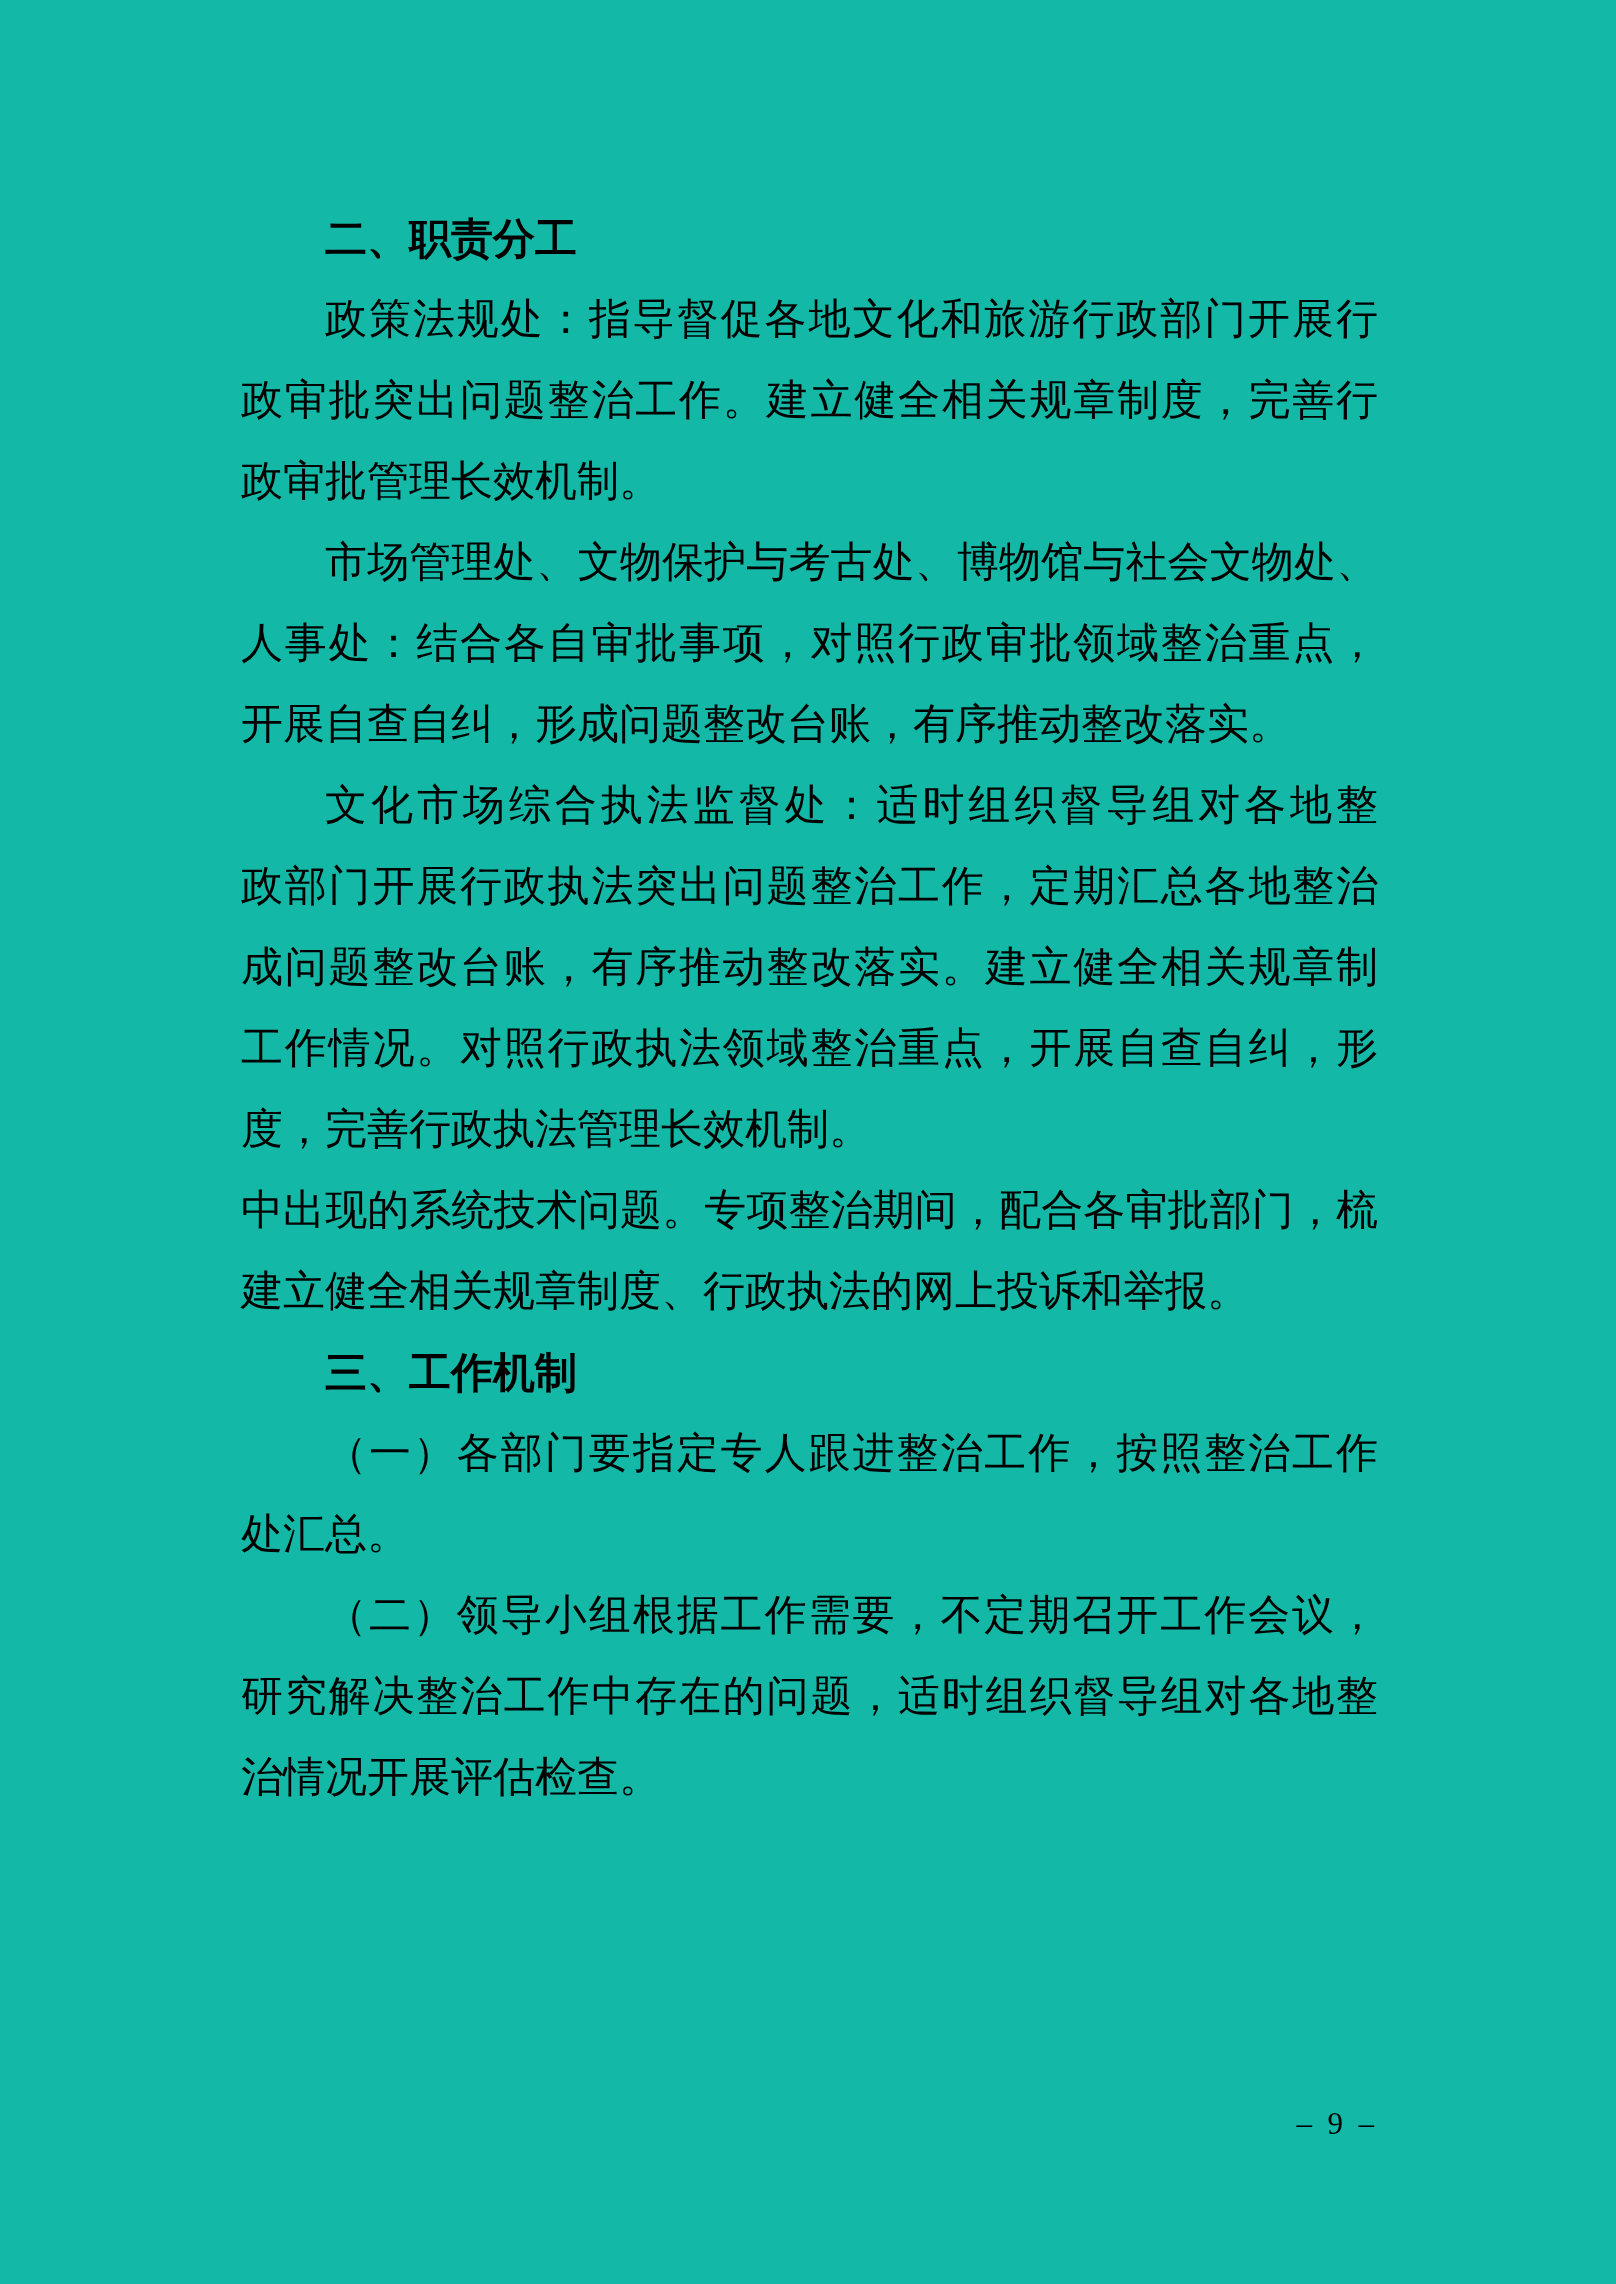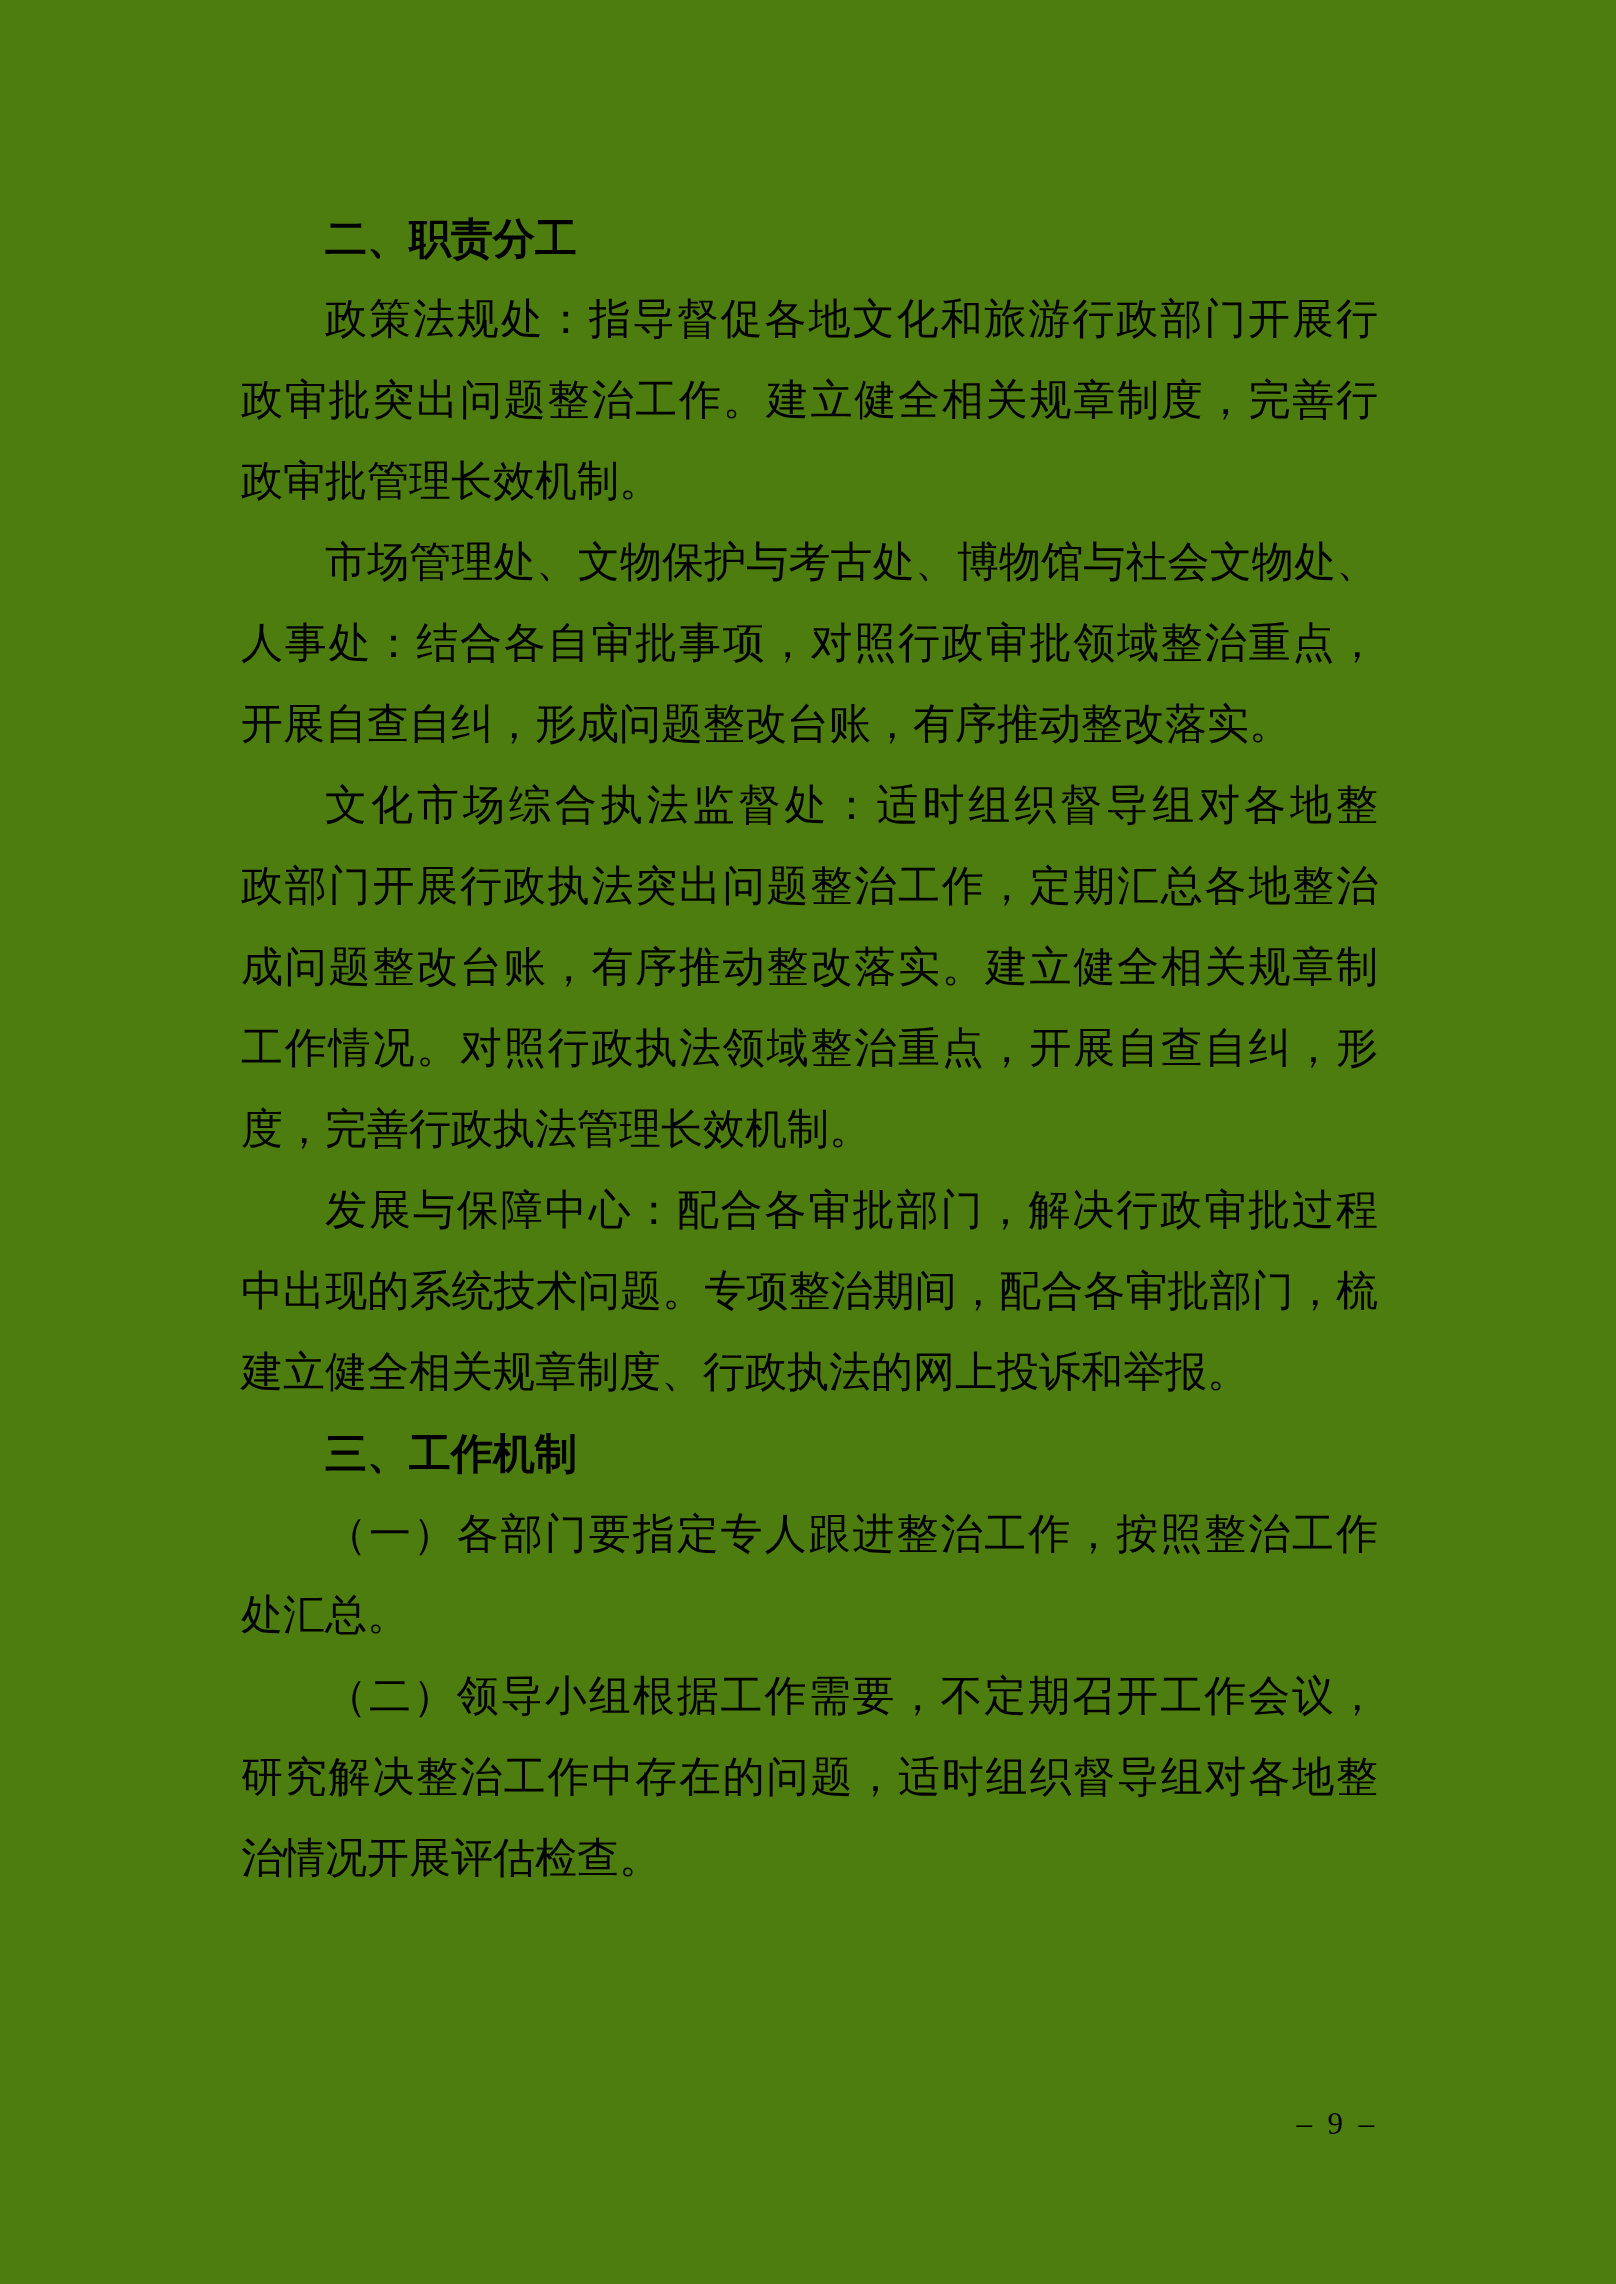--- a/index.html
+++ b/index.html
@@ -4,21 +4,21 @@
 <style>
   html, body {
     margin: 0;
     padding: 0;
     background: #ffffff;
   }
   .page {
     position: relative;
     width: 1616px;
     height: 2284px;
-    background: #4d7c0f;
+    background: #14b8a6;
     overflow: hidden;
     color: #000000;
   }
   .content {
     position: absolute;
     left: 241px;
     top: 198px;
     width: 1137px;
   }
   .line {
@@ -65,21 +65,20 @@
     <div class="line j ind">市场管理处、文物保护与考古处、博物馆与社会文物处、</div>
     <div class="line j">人事处：结合各自审批事项，对照行政审批领域整治重点，</div>
     <div class="line">开展自查自纠，形成问题整改台账，有序推动整改落实。</div>
 
     <div class="line j ind">文化市场综合执法监督处：适时组织督导组对各地整</div>
     <div class="line j">政部门开展行政执法突出问题整治工作，定期汇总各地整治</div>
     <div class="line j">成问题整改台账，有序推动整改落实。建立健全相关规章制</div>
     <div class="line j">工作情况。对照行政执法领域整治重点，开展自查自纠，形</div>
     <div class="line">度，完善行政执法管理长效机制。</div>
 
-    <div class="line j ind">发展与保障中心：配合各审批部门，解决行政审批过程</div>
     <div class="line j">中出现的系统技术问题。专项整治期间，配合各审批部门，梳</div>
     <div class="line">建立健全相关规章制度、行政执法的网上投诉和举报。</div>
 
     <h2 class="line head ind">三、工作机制</h2>
 
     <div class="line j ind">（一）各部门要指定专人跟进整治工作，按照整治工作</div>
     <div class="line">处汇总。</div>
 
     <div class="line j ind">（二）领导小组根据工作需要，不定期召开工作会议，</div>
     <div class="line j">研究解决整治工作中存在的问题，适时组织督导组对各地整</div>

